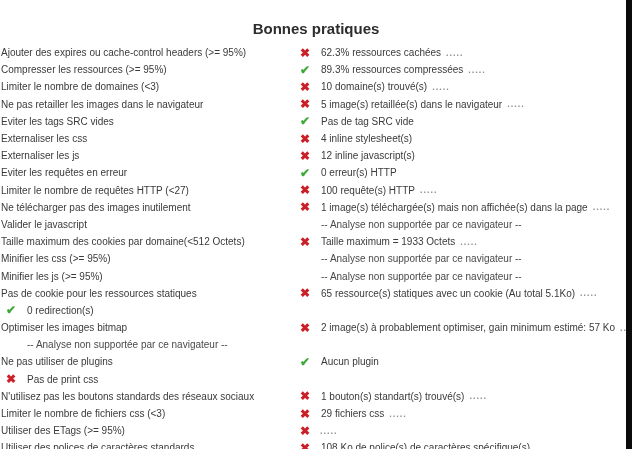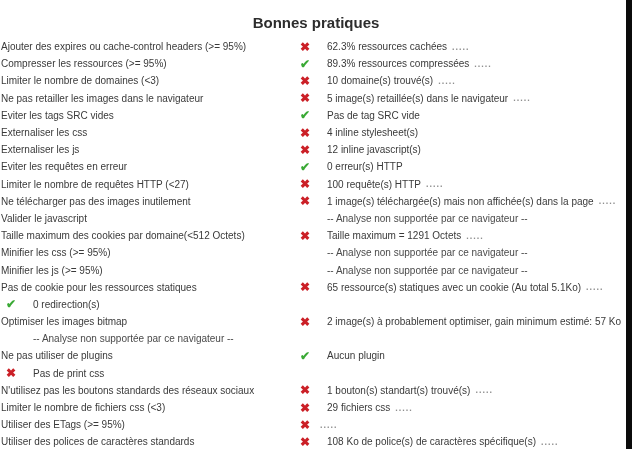--- a/index.html
+++ b/index.html
@@ -4,21 +4,21 @@
 <style>
   * { margin: 0; padding: 0; box-sizing: border-box; }
   html, body { width: 632px; height: 449px; background: #ffffff; overflow: hidden; }
   body { font-family: "Liberation Sans", sans-serif; position: relative; }
 
   .page-title {
     text-align: center;
     font-size: 15px;
     font-weight: bold;
     color: #2d2d2d;
-    padding-top: 14px;
+    padding-top: 20px;
     line-height: 18px;
   }
 
   .rows {
     margin-top: 6px;
     padding-left: 1px;
   }
 
   .row {
     display: flex;
@@ -36,21 +36,21 @@
 
   .row .icon {
     flex: 0 0 20px;
     text-align: center;
     font-size: 12px;
     font-weight: bold;
     line-height: 12px;
   }
 
   .row .result {
-    margin-left: 12px;
+    margin-left: 6px;
     color: #3a3a3a;
   }
 
   .row .result.muted { color: #4a4a4a; text-align: center; }
 
   .row .more {
     margin-left: 5px;
     color: #8f8f8f;
     letter-spacing: 1px;
     text-decoration: none;
@@ -146,21 +146,21 @@
   <div class="row">
     <div class="label">Valider le javascript</div>
     <span class="icon" style="visibility: hidden;"></span>
     <span class="result muted">-- Analyse non supportée par ce navigateur --</span>
 
   </div>
 
   <div class="row">
     <div class="label">Taille maximum des cookies par domaine(&lt;512 Octets)</div>
     <span class="icon" style="color: rgb(203, 32, 39);">✖</span>
-    <span class="result">Taille maximum = 1291 Octets</span>
+    <span class="result">Taille maximum = 1933 Octets</span>
     <a class="more">.....</a>
   </div>
 
   <div class="row">
     <div class="label">Minifier les css (&gt;= 95%)</div>
     <span class="icon" style="visibility: hidden;"></span>
     <span class="result muted">-- Analyse non supportée par ce navigateur --</span>
 
   </div>
 

